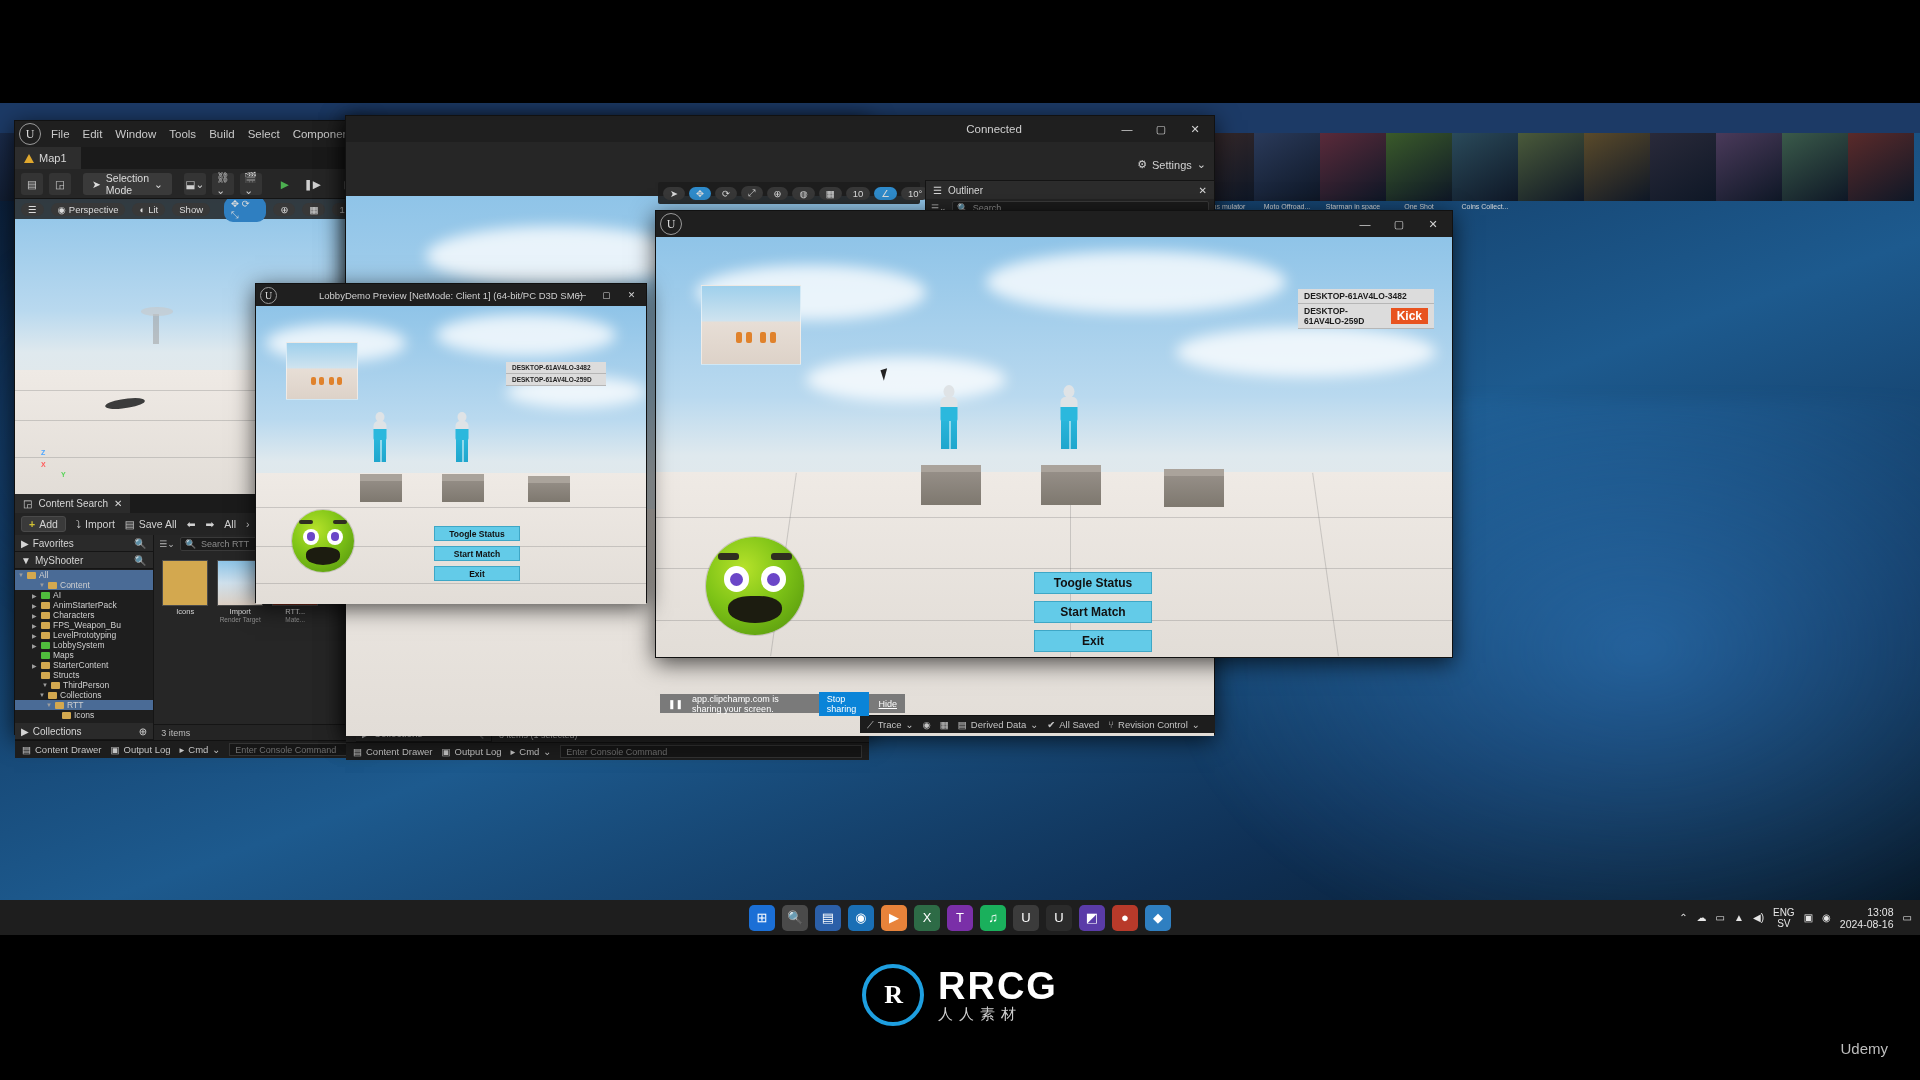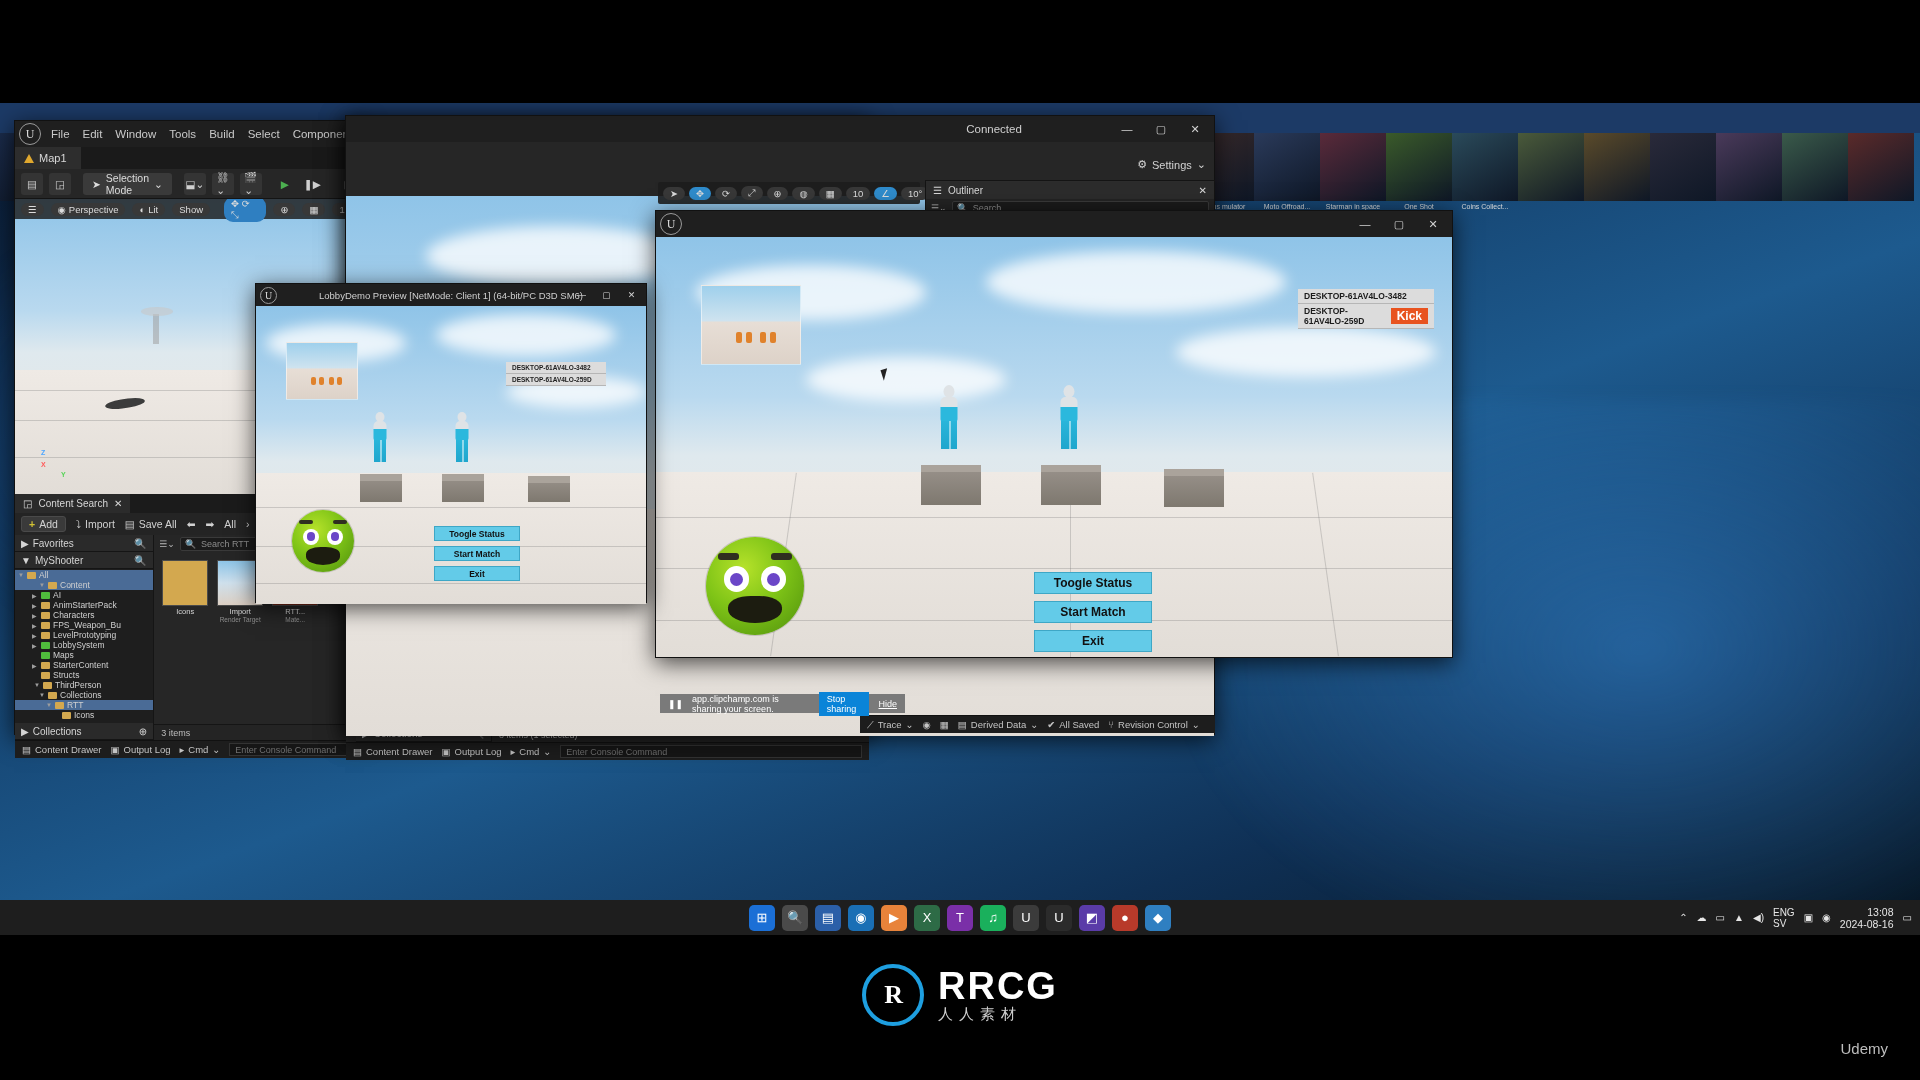--- a/index.html
+++ b/index.html
@@ -509,21 +509,21 @@
               <div class="tr" style="padding-left: 17px;">
                 <span class="arrow">▶</span>
                 <span class="fold"></span>
                 <span>StarterContent</span>
               </div>
               <div class="tr" style="padding-left: 17px;">
                 <span class="arrow"></span>
                 <span class="fold"></span>
                 <span>Structs</span>
               </div>
-              <div class="tr" style="padding-left: 19px;">
+              <div class="tr" style="padding-left: 27px;">
                 <span class="arrow">▼</span>
                 <span class="fold"></span>
                 <span>ThirdPerson</span>
               </div>
               <div class="tr" style="padding-left: 24px;">
                 <span class="arrow">▼</span>
                 <span class="fold"></span>
                 <span>Collections</span>
               </div>
               <div class="tr sel" style="padding-left: 31px;">
@@ -1035,21 +1035,21 @@
       <div class="tb-ico" style="background:#5a3ba8">◩</div>
       <div class="tb-ico" style="background:#b83a2a">●</div>
       <div class="tb-ico" style="background:#2f7fc1">◆</div>
     </div>
     <div class="tb-right">
       <span>⌃</span>
       <span>☁</span>
       <span>▭</span>
       <span>▲</span>
       <span>◀)</span>
-      <span style="line-height:11px;text-align:left">
+      <span style="line-height:11px;text-align:center">
         <span style="display:block">ENG</span>
         <span style="display:block">SV</span>
       </span>
       <span>▣</span>
       <span>◉</span>
       <span class="tb-clock">
         <span style="display:block">13:08</span>
         <span style="display:block">2024-08-16</span>
       </span>
       <span>▭</span>

